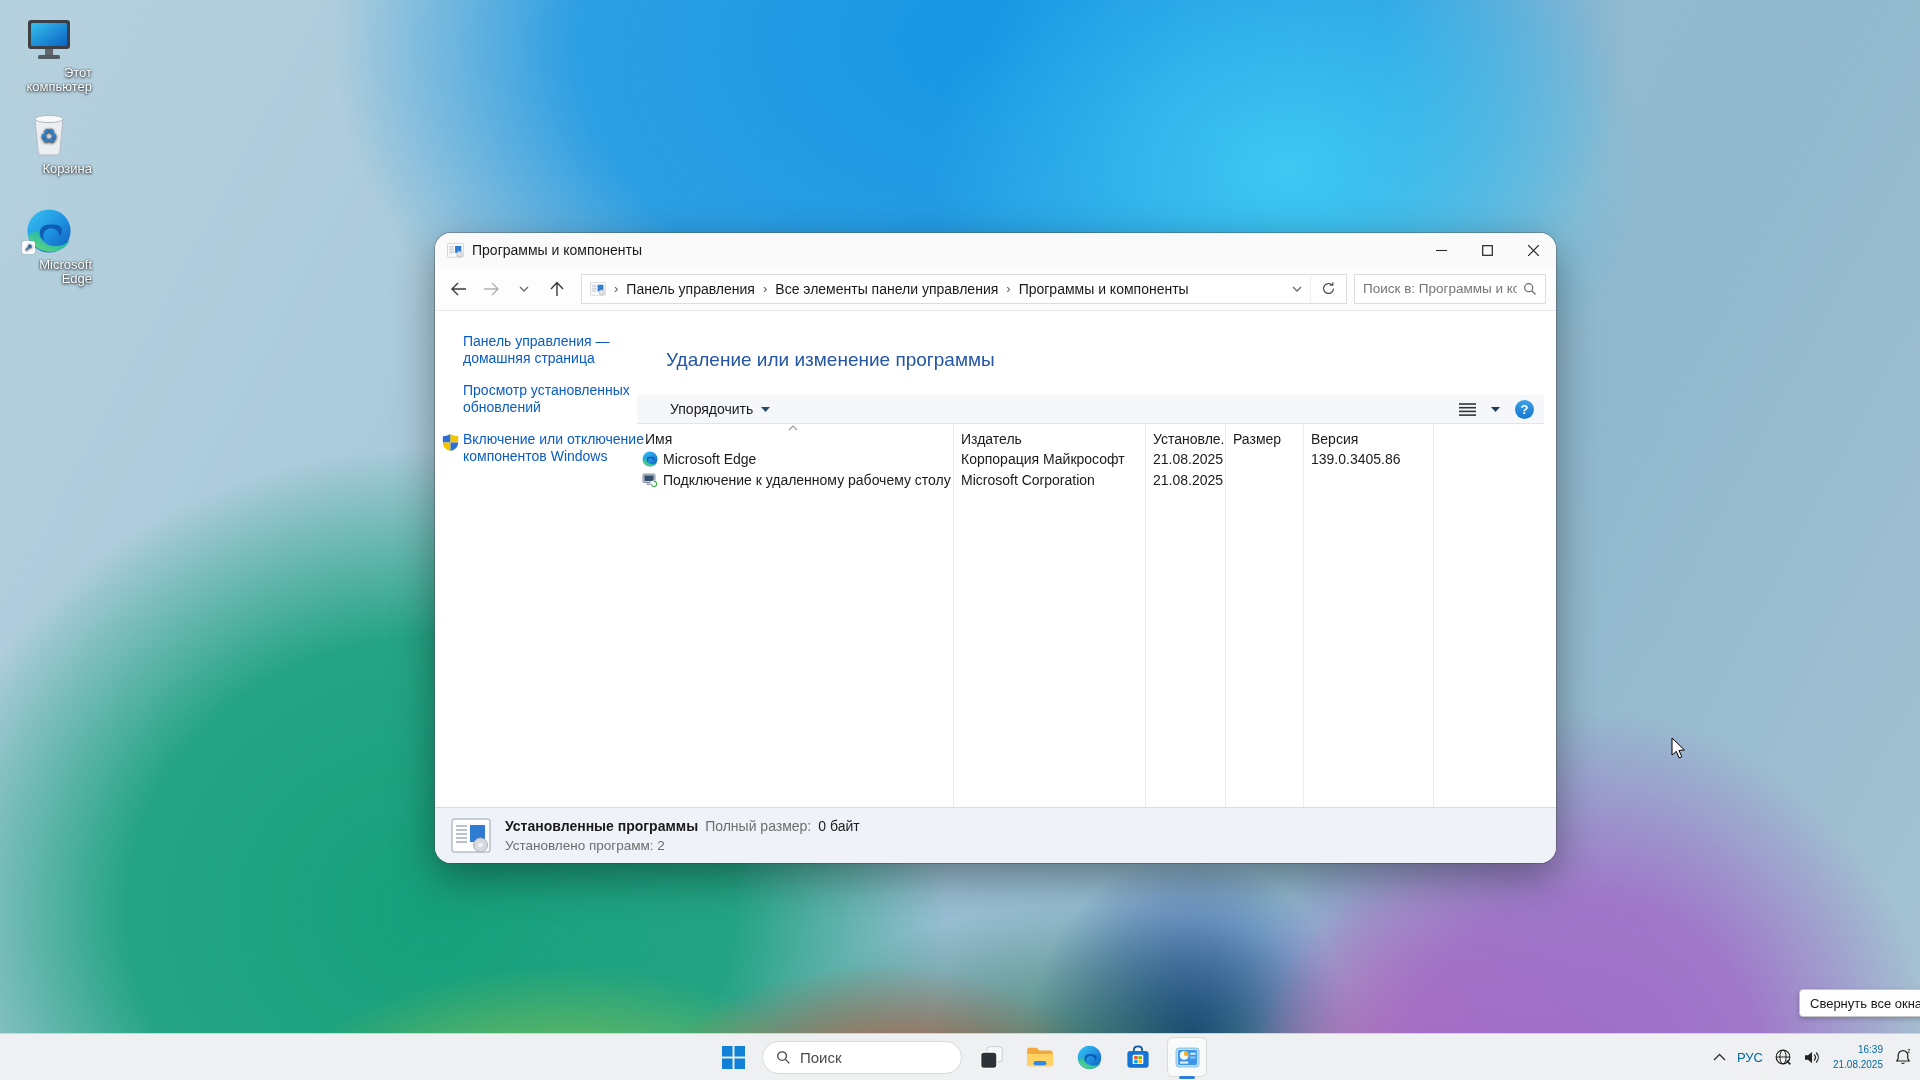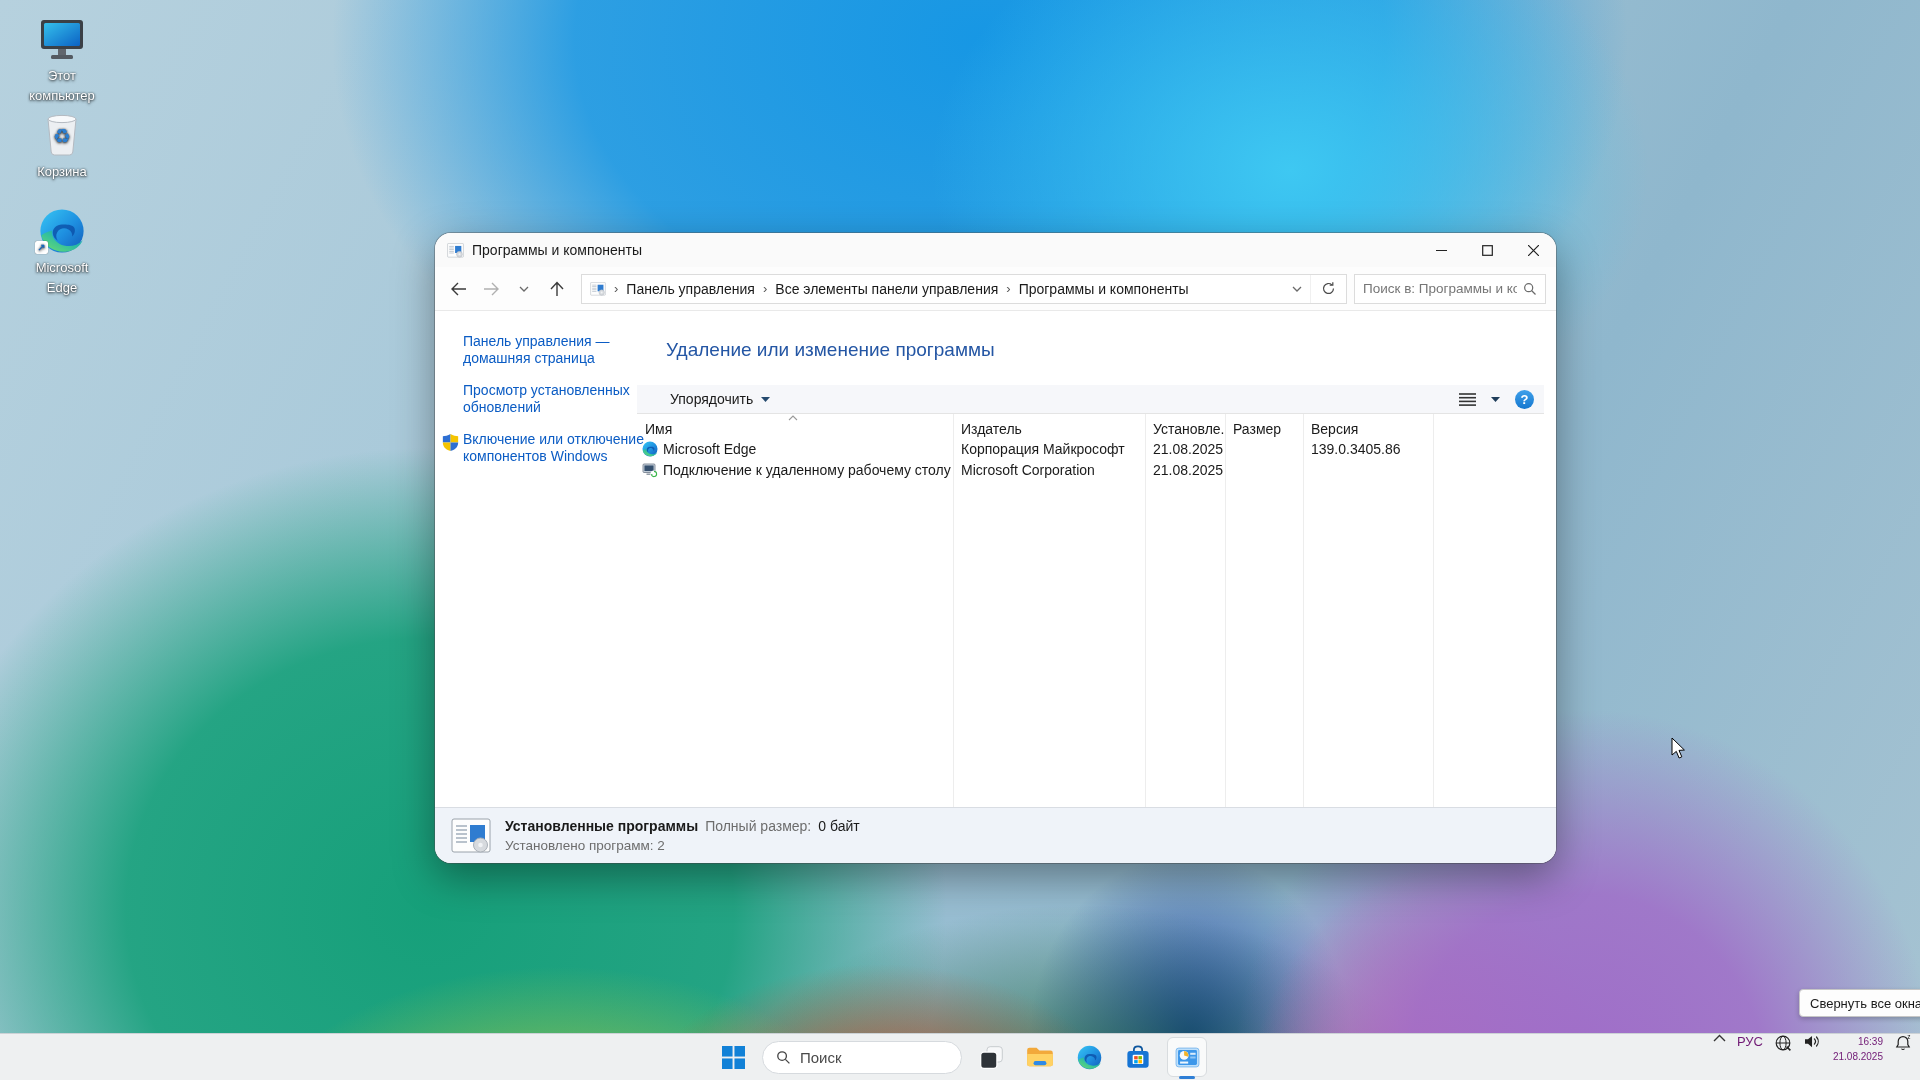--- a/index.html
+++ b/index.html
@@ -16,22 +16,22 @@
       radial-gradient(620px 420px at 1080px 1165px, #15602f 0%, rgba(21,96,47,0) 62%),
       radial-gradient(260px 300px at 1190px 1040px, #1b3f9e 0%, rgba(27,63,158,0) 62%),
       radial-gradient(760px 680px at 430px 910px, #16a07a 0%, rgba(22,160,122,.9) 40%, rgba(22,160,122,0) 68%),
       radial-gradient(560px 430px at 1290px 170px, #3ec8f2 0%, rgba(62,200,242,0) 64%),
       radial-gradient(900px 640px at 980px 40px, #1797e4 0%, rgba(23,151,228,.85) 45%, rgba(23,151,228,0) 72%),
       linear-gradient(118deg,#b6d1de 0%,#a3c6d8 40%,#8fb7cd 72%,#a6c3d2 100%);
   }
   svg{display:block}
 
   
-  .desktop-icon{position:absolute;left:19px;width:86px;text-align:center;color:#fff;
-    font-size:13px;line-height:20px;text-shadow:0 1px 3px rgba(0,0,0,.85),0 0 2px rgba(0,0,0,.55);cursor:default}
+  .desktop-icon{position:absolute;left:6px;width:86px;text-align:right;color:#fff;
+    font-size:13px;line-height:14px;text-shadow:0 1px 3px rgba(0,0,0,.85),0 0 2px rgba(0,0,0,.55);cursor:default}
   .desktop-icon .ico{height:50px;display:flex;align-items:flex-end;justify-content:center;margin-bottom:4px}
   #dicon-0{top:12px}#dicon-1{top:108px}#dicon-2{top:204px}
   .shortcut-badge{position:absolute;width:13px;height:13px;background:#fff;border-radius:2px;
     display:flex;align-items:center;justify-content:center;font-size:10px;color:#1266c0;font-weight:bold;
     box-shadow:0 0 1px rgba(0,0,0,.6)}
 
   
   .window{position:absolute;left:435px;top:233px;width:1121px;height:630px;background:#fff;
     border-radius:16px;overflow:hidden;display:flex;flex-direction:column;
     box-shadow:0 14px 42px rgba(0,0,0,.38),0 0 0 1px rgba(90,95,100,.45)}
@@ -52,21 +52,21 @@
   .search-box{width:192px;height:30px;border:1px solid #dcdcdc;background:#fff;display:flex;align-items:center;padding:0 8px;gap:6px}
   .search-box input{flex:1;border:0;outline:0;font-size:13.5px;color:#333;font-family:inherit;min-width:0;background:transparent}
   .search-box input::placeholder{color:#767676;opacity:1}
 
   .window-body{flex:1;display:flex;min-height:0}
   .sidebar{width:202px;padding:22px 0 0 28px;font-size:14px;flex:0 0 auto}
   .side-link{color:#0b5cc4;width:190px;line-height:16.5px;margin-bottom:16px;position:relative;cursor:pointer}
   .side-link .uac{position:absolute;left:-21px;top:2px}
 
   .main{flex:1;display:flex;flex-direction:column;padding-right:12px;min-width:0}
-  .heading{color:#2456a4;font-size:19px;font-weight:400;margin:28px 0 0 29px}
+  .heading{color:#2456a4;font-size:19px;font-weight:400;margin:38px 0 0 29px}
   .desc{font-size:14px;margin:12px 0 0 29px;color:#1b1b1b}
   .toolbar{margin-top:24px;height:29px;background:#f6f7fa;border-bottom:1px solid #e4e4e4;
     display:flex;align-items:center;padding:0 10px;font-size:14px;flex:0 0 auto}
   .organize{display:flex;align-items:center;gap:8px;margin-left:23px}
   .toolbar-right{margin-left:auto;display:flex;align-items:center;gap:15px}
   .help-btn{width:19px;height:19px;border-radius:50%;background:linear-gradient(#3fa0ea,#1477cf);
     color:#fff;font-size:13px;font-weight:bold;display:flex;align-items:center;justify-content:center}
 
   .list-region{flex:1;position:relative;font-size:14px;min-height:0;padding-top:5px}
   .vline{position:absolute;top:0;bottom:0;width:1px;background:#ededed}
@@ -93,21 +93,21 @@
   
   .taskbar{position:absolute;left:0;right:0;bottom:0;height:47px;background:#eef0f1;border-top:1px solid #ccd2d6}
   .tb-center{position:absolute;left:50%;top:0;height:100%;transform:translateX(-50%);display:flex;align-items:center;gap:9px}
   .tb-btn{width:40px;height:40px;border-radius:6px;display:flex;align-items:center;justify-content:center;position:relative}
   .tb-active{background:rgba(255,255,255,.65);border:1px solid #d8dcdf}
   .tb-underline{position:absolute;bottom:-3px;left:50%;transform:translateX(-50%);width:16px;height:3px;border-radius:2px;background:#2f7fd6}
   .search-pill{width:200px;height:33px;border-radius:17px;background:#fff;border:1px solid #d6dade;
     display:flex;align-items:center;padding:0 13px;gap:9px;color:#555}
   .search-pill input{flex:1;border:0;outline:0;font-size:15px;color:#a16207;font-family:inherit;min-width:0;background:transparent}
   .search-pill input::placeholder{color:#4a4a4a;opacity:1}
-  .tray{position:absolute;right:8px;top:0;height:100%;display:flex;align-items:flex-start;gap:11px;color:#701a75}
+  .tray{position:absolute;right:8px;top:0;height:100%;display:flex;align-items:center;gap:11px;color:#0369a1}
   .tray-lang{font-size:13px}
   .tray-clock{font-size:10px;line-height:15px;text-align:right}
 </style>
 </head>
 <body>
 
 <svg width="0" height="0" style="position:absolute">
   <defs>
     <linearGradient id="egA" x1="0" y1="0" x2="1" y2="1">
       <stop offset="0" stop-color="#37c6f4"></stop>

